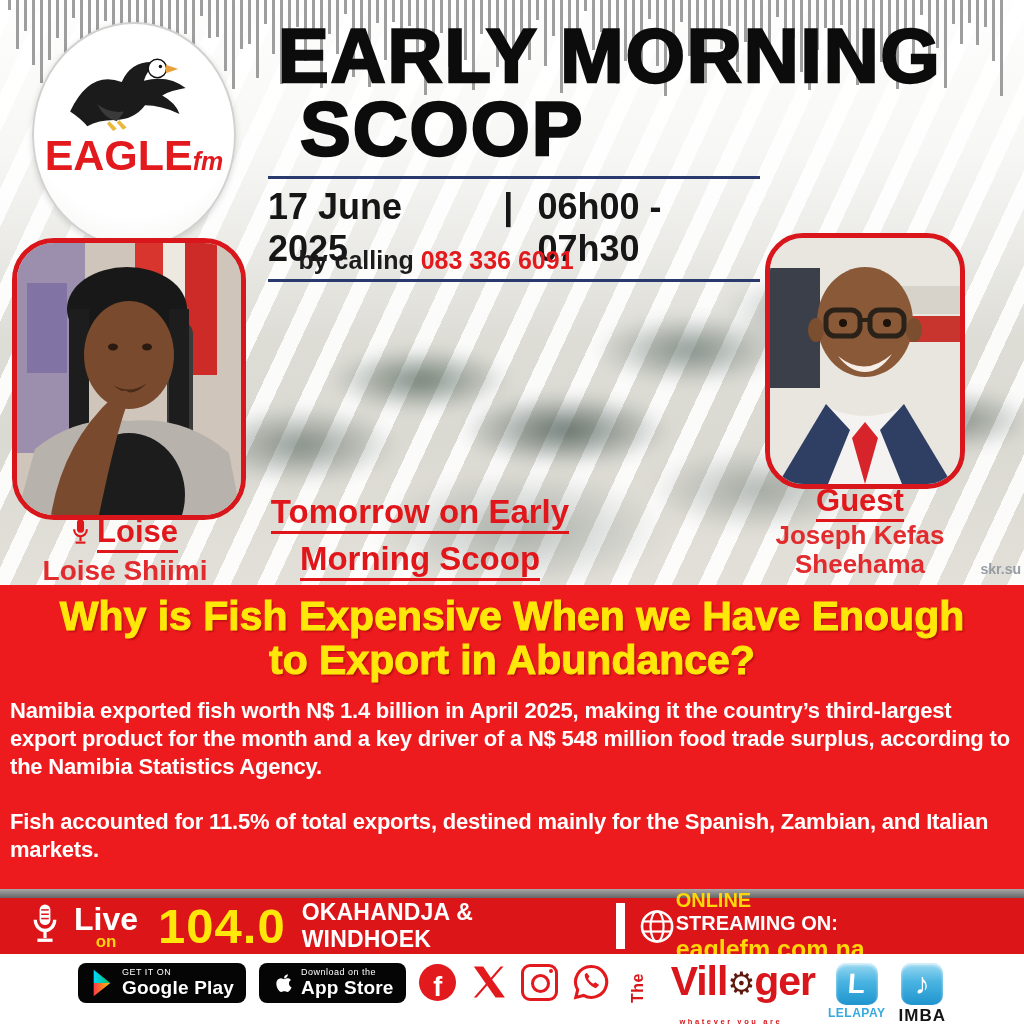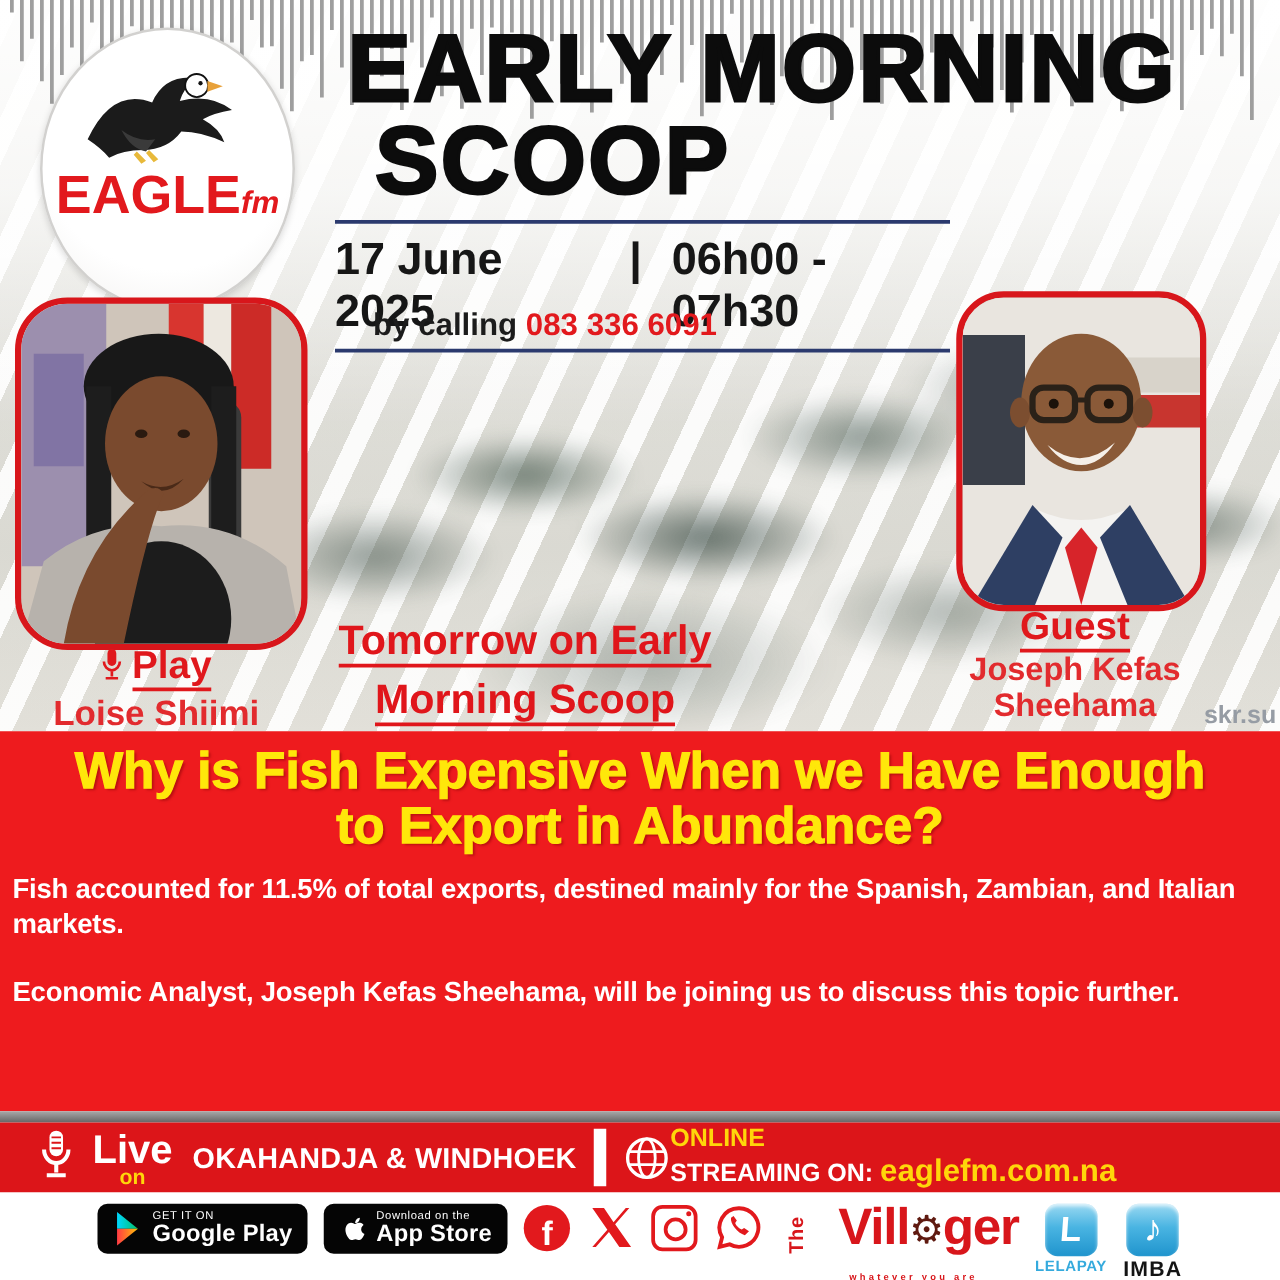--- a/index.html
+++ b/index.html
@@ -66,21 +66,21 @@
   .person-label .micwrap{display:inline-block;vertical-align:-4px;margin-right:8px;}
   .person-name{position:absolute;text-align:center;color:#e22b2e;font-weight:800;line-height:1.1;}
   .host-name{left:0;top:556px;width:250px;font-size:28px;}
   .guest-name{left:765px;top:521px;width:190px;font-size:26px;}
 
   
   .promo{position:absolute;left:250px;top:489px;width:340px;text-align:center;
     color:#e0161b;font-weight:900;font-size:33px;line-height:1.42;}
   .promo span{border-bottom:3px solid #e0161b;padding-bottom:1px;}
 
-  .watermark{position:absolute;right:3px;top:561px;color:#969ca4;font-size:20px;font-weight:700;}
+  .watermark{position:absolute;right:3px;top:561px;color:#969ca4;font-size:14px;font-weight:700;}
 
   
   .topic{position:absolute;left:0;top:585px;width:1024px;height:304px;background:#ee1b1e;
     box-sizing:border-box;padding:10px 10px 0 10px;}
   .headline{text-align:center;color:#ffe70a;font-weight:900;font-size:41px;line-height:1.07;
     -webkit-text-stroke:1px #ffe70a;text-shadow:2px 2px 2px rgba(120,0,0,.45);}
   .topic .body{margin-top:14px;color:#ffffff;font-weight:700;font-size:22px;
     line-height:1.28;letter-spacing:-.2px;}
   .topic .body p{margin:0 0 27px 0;}
 
@@ -316,21 +316,21 @@
       <path d="M34 272 Q46 200 96 154 Q108 142 114 152 Q102 176 82 272 Z" fill="#7a4a2e"></path>
     </svg>
   </div>
 
   <div class="person-label host-label">
     <span class="micwrap"><svg width="17" height="28" viewBox="0 0 24 38" fill="#e0181c">
           <rect x="7" y="1" width="10" height="19" rx="5"></rect>
           <path d="M3 15 a9 10 0 0 0 18 0" fill="none" stroke="#e0181c" stroke-width="3"></path>
           <line x1="12" y1="26" x2="12" y2="32" stroke="#e0181c" stroke-width="3"></line>
           <line x1="5" y1="34" x2="19" y2="34" stroke="#e0181c" stroke-width="3"></line>
-        </svg></span><span class="word">Play</span>
+        </svg></span><span class="word">Loise</span>
   </div>
   <div class="person-name host-name">Loise Shiimi</div>
 
   <div class="promo">
     <div><span>Tomorrow on Early</span></div>
     <div><span>Morning Scoop</span></div>
   </div>
 
   <div class="card guest-card">
     <svg width="190" height="246" viewBox="0 0 190 246">
@@ -363,20 +363,21 @@
   </div>
 
   <div class="watermark">skr.su</div>
 
   <div class="topic">
     <div class="headline">
       <div>Why is Fish Expensive When we Have Enough</div>
       <div>to Export in Abundance?</div>
     </div>
     <div class="body">
+      <p>Namibia exported fish worth N$ 1.4 billion in April 2025, making it the country’s third-largest export product for the month and a key driver of a N$ 548 million food trade surplus, according to the Namibia Statistics Agency.</p>
       <p>Fish accounted for 11.5% of total exports, destined mainly for the Spanish, Zambian, and Italian markets.</p>
       <p>Economic Analyst, Joseph Kefas Sheehama, will be joining us to discuss this topic further.</p>
     </div>
   </div>
 
   <div class="gray-divider"></div>
 
   <div class="livebar">
     <span class="mic"><svg width="26" height="44" viewBox="0 0 24 38" fill="#fff">
           <rect x="7" y="1" width="10" height="19" rx="5"></rect>
@@ -384,20 +385,21 @@
           <line x1="8.5" y1="10" x2="15.5" y2="10" stroke="#dc1519" stroke-width="1.4"></line>
           <line x1="8.5" y1="14" x2="15.5" y2="14" stroke="#dc1519" stroke-width="1.4"></line>
           <path d="M3 15 a9 10 0 0 0 18 0" fill="none" stroke="#fff" stroke-width="3"></path>
           <line x1="12" y1="26" x2="12" y2="32" stroke="#fff" stroke-width="3"></line>
           <line x1="5" y1="34" x2="19" y2="34" stroke="#fff" stroke-width="3"></line>
         </svg></span>
     <span class="livewrap">
       <div class="live">Live</div>
       <div class="on">on</div>
     </span>
+    <span class="freq">104.0</span>
     <span class="cities">OKAHANDJA &amp; WINDHOEK</span>
     <span class="vdivider"></span>
     <span class="online-group">
       <svg width="37" height="37" viewBox="0 0 36 36">
           <circle cx="18" cy="18" r="15" fill="none" stroke="#fff" stroke-width="2.6"></circle>
           <ellipse cx="18" cy="18" rx="6.5" ry="15" fill="none" stroke="#fff" stroke-width="2.2"></ellipse>
           <line x1="3.5" y1="13" x2="32.5" y2="13" stroke="#fff" stroke-width="2.2"></line>
           <line x1="3.5" y1="23" x2="32.5" y2="23" stroke="#fff" stroke-width="2.2"></line>
         </svg>
       <span class="online-text">

